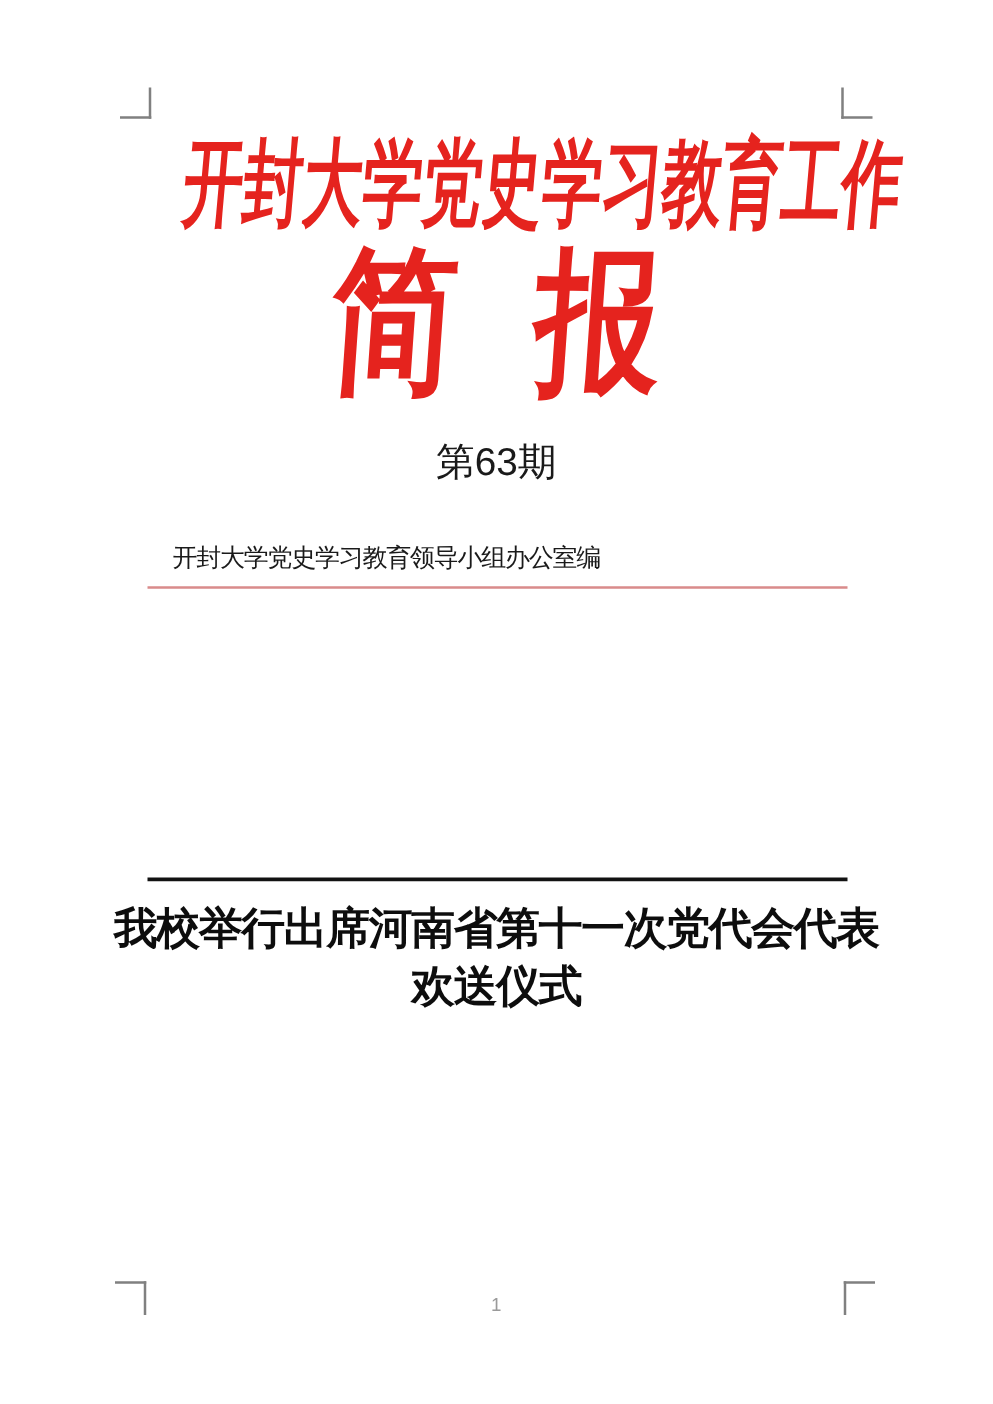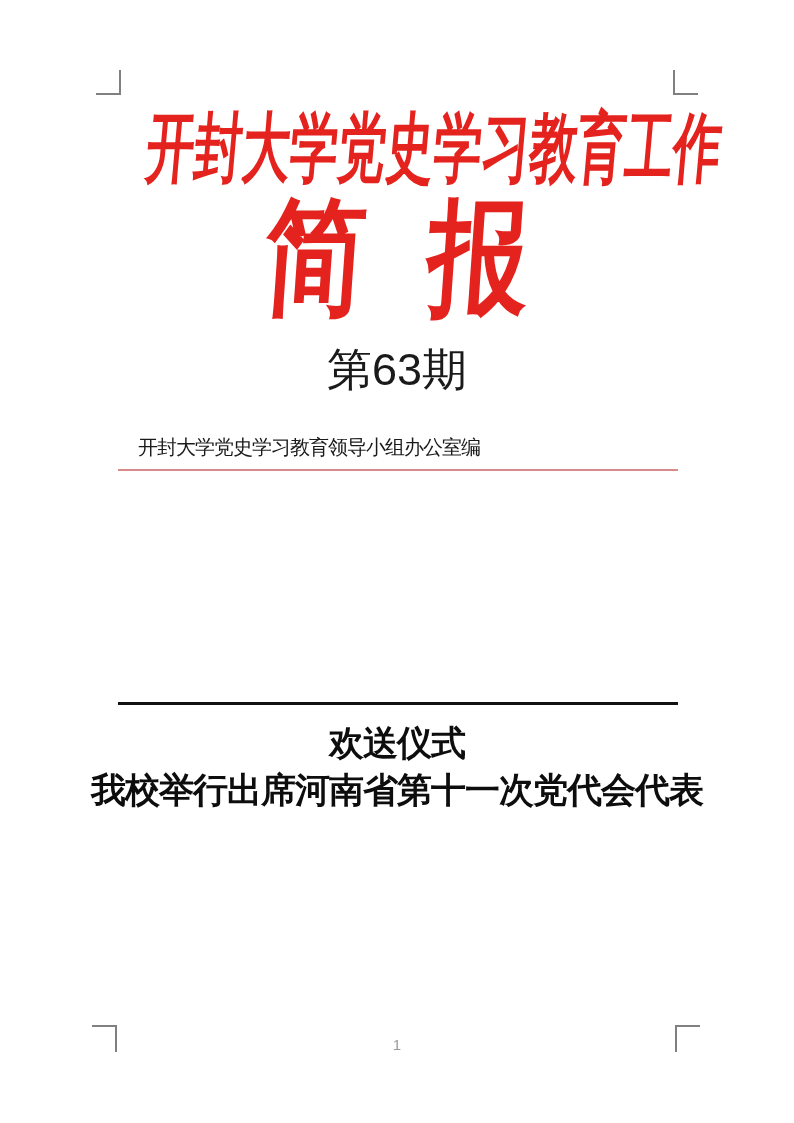--- a/index.html
+++ b/index.html
@@ -38,21 +38,21 @@
     position: absolute; top: 196px; left: 0; width: 794px;
     display: flex; justify-content: center; gap: 78px;
     font-size: 126px; line-height: 124px; font-weight: 700;
     color: var(--masthead-red, #e5231e);
     transform: skewX(-4deg) scaleX(0.8);
     white-space: nowrap;
   }
   .issue {
     position: absolute; top: 344px; left: 0; width: 794px;
     text-align: center;
-    font-size: 45px; line-height: 52px; font-weight: 500;
+    font-size: 31px; line-height: 52px; font-weight: 500;
     color: #1a1a1a;
   }
 
   
   .imprint {
     position: absolute; top: 434px; left: 118px; width: 560px;
     box-sizing: border-box; padding: 0 20px;
     display: flex; justify-content: space-between; align-items: baseline;
     font-size: 20px; line-height: 26px; color: #1a1a1a;
     white-space: nowrap;
@@ -102,19 +102,19 @@
 
   <div class="imprint">
     <span class="editor">开封大学党史学习教育领导小组办公室编</span>
   </div>
 
   <div class="rule-pink"></div>
 
   <div class="rule-black"></div>
 
   <div class="headline">
+    <div>我校举行出席河南省第十一次党代会代表</div>
     <div>欢送仪式</div>
-    <div>我校举行出席河南省第十一次党代会代表</div>
   </div>
 
   <div class="pagenum">1</div>
 
 </div>
 
 </body></html>

